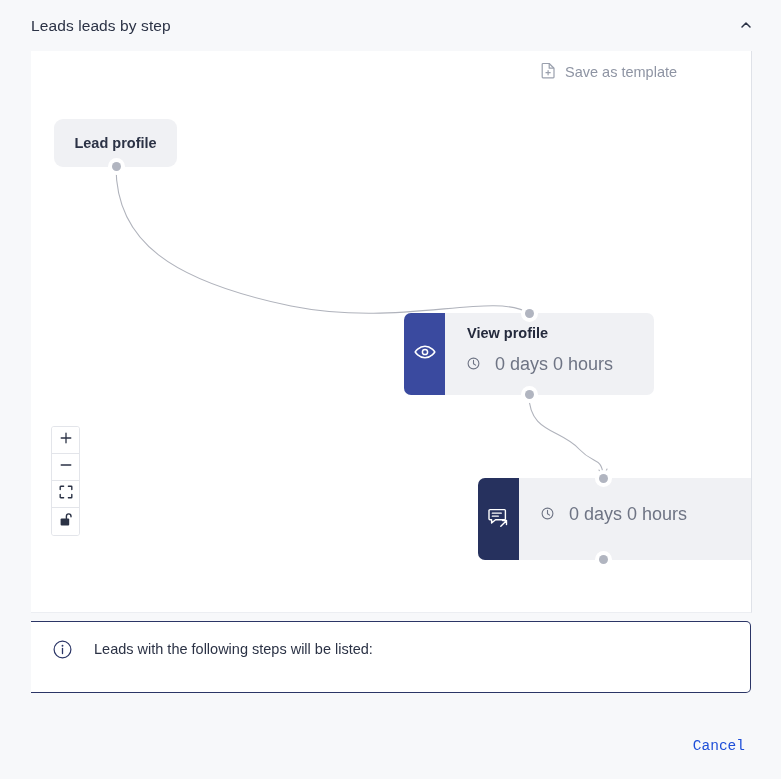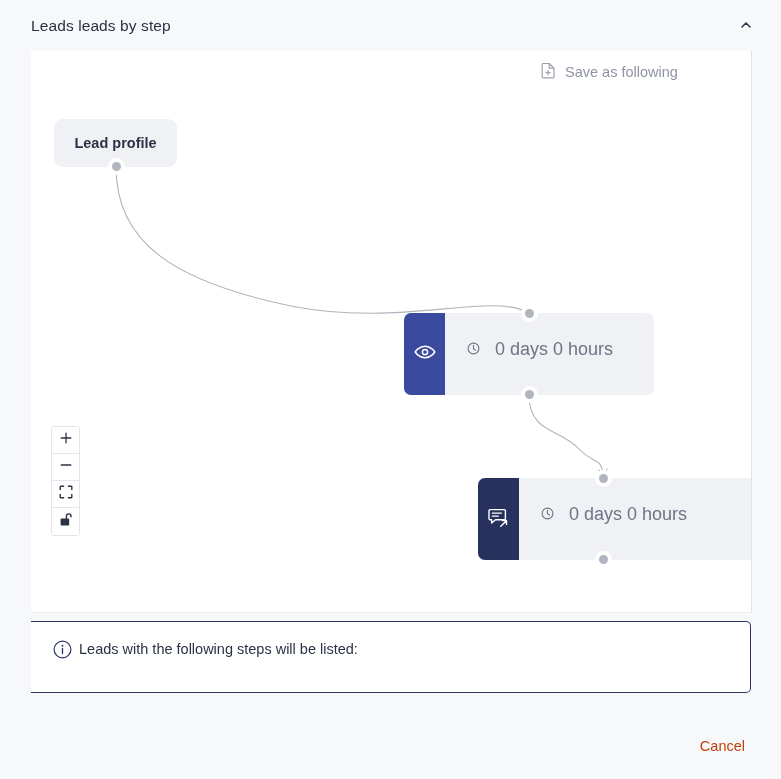--- a/index.html
+++ b/index.html
@@ -183,44 +183,44 @@
     left: 31px; top: 621px;
     width: 9px; height: 72px;
     background: #2b3566;
     border-radius: 5px 0 0 5px;
   }
   .info-icon {
     margin: 1px 0 0 22px;
     flex: 0 0 auto;
   }
   .info-text {
-    margin-left: 7px;
+    margin-left: 22px;
     font-size: 14.5px;
     line-height: 20px;
     color: #2b3245;
   }
   .info-text .line2 { display: block; }
 
   
   .footer {
     position: absolute;
     left: 0; top: 712px;
     width: 781px;
     height: 67px;
     display: flex;
     align-items: center;
     justify-content: flex-end;
     gap: 22px;
     box-sizing: border-box;
     padding-right: 32px;
   }
   .btn-cancel {
-    font-family: Liberation Sans, sans-serif;
-    font-size: 14.5px;
-    color: #c2410c;
+    font-family: Liberation Mono, monospace;
+    font-size: 14.5px;
+    color: #1d4ed8;
     background: none;
     border: none;
     cursor: pointer;
     padding: 8px 4px;
   }
   .btn-apply {
     font-family: "Liberation Sans", sans-serif;
     font-size: 14.5px;
     font-weight: bold;
     color: #ffffff;
@@ -255,38 +255,39 @@
   </svg>
 
   <div class="save-template">
     <span>
       <svg width="15" height="17" viewBox="0 0 15 17" fill="none">
         <path d="M2 1.5h6.2L13 6.2V15a.8.8 0 0 1-.8.8H2A.8.8 0 0 1 1.2 15V2.3A.8.8 0 0 1 2 1.5z" stroke="#9aa0ad" stroke-width="1.2" fill="none" stroke-linejoin="round"></path>
         <path d="M8.2 1.6v4.6H12.9" stroke="#9aa0ad" stroke-width="1.2" fill="none" stroke-linejoin="round"></path>
         <path d="M7.1 8.6v4.2M5 10.7h4.2" stroke="#9aa0ad" stroke-width="1.2" stroke-linecap="round"></path>
       </svg>
     </span>
-    <span class="st-label">Save as following</span>
+    <span class="st-label">Save as template</span>
   </div>
 
   <div class="node node-source">
     <span class="node-title">Lead profile</span>
   </div>
   <div class="handle" style="left:81px; top:111px;"></div>
 
   <div class="node node-step node-view">
     <div class="node-icon" style="background:#3a4a9f;">
       <span>
         <svg width="22" height="16" viewBox="0 0 22 16" fill="none">
           <path d="M1.2 8S4.6 2.2 11 2.2 20.8 8 20.8 8 17.4 13.8 11 13.8 1.2 8 1.2 8z" stroke="#ffffff" stroke-width="1.5" fill="none" stroke-linejoin="round"></path>
           <circle cx="11" cy="8" r="2.6" stroke="#ffffff" stroke-width="1.5" fill="none"></circle>
         </svg>
       </span>
     </div>
     <div class="node-body">
+      <div class="node-title">View profile</div>
       <div class="node-delay">
         <span>
           <svg width="13" height="13" viewBox="0 0 13 13" fill="none">
             <circle cx="6.5" cy="6.5" r="5.4" stroke="#6e7484" stroke-width="1.1" fill="none"></circle>
             <path d="M6.5 3.4v3.3l2.1 1.4" stroke="#6e7484" stroke-width="1.1" fill="none" stroke-linecap="round" stroke-linejoin="round"></path>
           </svg>
         </span>
         <span>0 days 0 hours</span>
       </div>
     </div>

